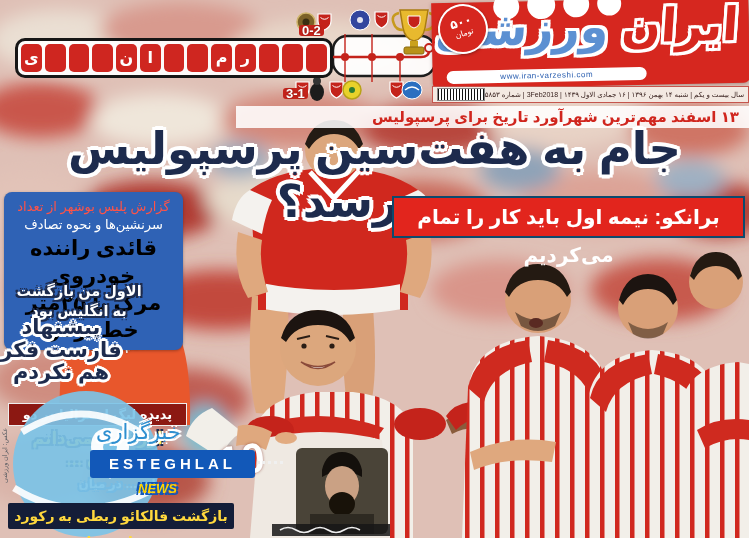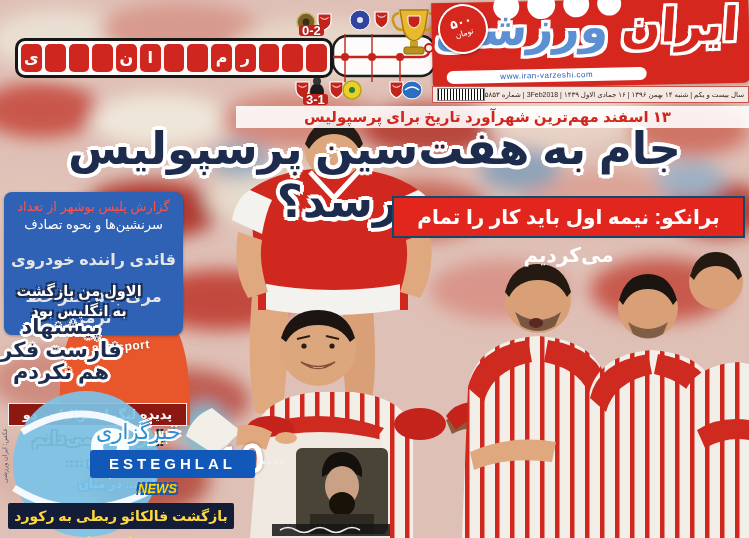--- a/index.html
+++ b/index.html
@@ -35,35 +35,35 @@
   .price-badge .a{display:block;font-size:12px;font-weight:bold;margin-top:9px;}
   .price-badge .u{display:block;font-size:8px;}
   .dateline{left:432px;top:86px;width:317px;height:17px;background:#f3e9e2;border:1px solid #c5554d;
      box-sizing:border-box;display:flex;align-items:center;justify-content:space-between;padding:0 4px;}
   .barcode{width:76px;height:11px;background:repeating-linear-gradient(90deg,#111 0 1px,#fff 1px 3px);
      border:1px solid #888;}
   .dateline-text{font-size:7px;color:#3a2320;white-space:nowrap;}
 
   
   .kicker{left:236px;top:106px;width:513px;height:22px;background:rgba(255,255,255,.88);
-     color:#d0261e;font-weight:800;font-size:15px;line-height:22px;text-align:center;
+     color:#d0261e;font-weight:800;font-size:15px;line-height:22px;text-align:right;
      padding-right:10px;box-sizing:border-box;}
   .headline{left:0;top:122px;width:749px;text-align:center;font-size:45px;font-weight:900;
      color:#1d2b4d;letter-spacing:-1px;
      text-shadow:-3px -3px 0 #fff,3px -3px 0 #fff,-3px 3px 0 #fff,3px 3px 0 #fff,
        -4px 0 0 #fff,4px 0 0 #fff,0 -4px 0 #fff,0 4px 0 #fff;}
   .branko{left:392px;top:196px;width:353px;height:42px;background:#e2251d;border:2px solid #0c4a6e;
      box-sizing:border-box;color:#fff;font-weight:800;font-size:20px;line-height:38px;text-align:center;}
 
   
   .police{left:4px;top:192px;width:179px;background:#2f62b5;border-radius:8px;padding:6px 4px;
      box-sizing:border-box;text-align:center;box-shadow:0 1px 3px rgba(0,0,0,.3);}
   .police .l1{color:#ff5347;font-size:13px;line-height:1.4;}
   .police .l2{color:#fff;font-size:13px;line-height:1.4;}
-  .police .l3{color:#e5e5e5;font-size:16px;font-weight:800;line-height:1.3;margin-top:16px;}
+  .police .l3{color:#000000;font-size:21px;font-weight:800;line-height:1.3;}
   .roya{left:0px;top:282px;width:158px;text-align:center;color:#fff;font-weight:800;font-size:14.5px;
      line-height:1.35;text-shadow:-2px -2px 0 #1d2b4d,2px -2px 0 #1d2b4d,-2px 2px 0 #1d2b4d,2px 2px 0 #1d2b4d;}
   .quote{left:0px;top:316px;width:122px;text-align:center;color:#1d2b4d;font-weight:900;font-size:21px;
      line-height:1.08;text-shadow:-2px -2px 0 #fff,2px -2px 0 #fff,-2px 2px 0 #fff,2px 2px 0 #fff,
       -3px 0 0 #fff,3px 0 0 #fff,0 -3px 0 #fff,0 3px 0 #fff;}
   .aus{left:8px;top:403px;width:179px;height:23px;background:#8c1812;border:1px solid #eee;
      box-sizing:border-box;color:#fff;font-weight:700;font-size:13px;line-height:21px;text-align:center;}
   .arzani{left:8px;top:428px;width:179px;text-align:center;color:#ffe74c;font-weight:900;font-size:16.5px;
      line-height:1.25;text-shadow:-2px -2px 0 #1d2b4d,2px -2px 0 #1d2b4d,-2px 2px 0 #1d2b4d,2px 2px 0 #1d2b4d;}
   .hiddenline{left:52px;top:477px;width:135px;text-align:center;color:#fff;font-weight:800;font-size:12px;
@@ -265,21 +265,21 @@
     <span class="lbox">ا</span>
     <span class="lbox"></span>
     <span class="lbox"></span>
     <span class="lbox">م</span>
     <span class="lbox">ر</span>
     <span class="lbox"></span>
     <span class="lbox"></span>
     <span class="lbox"></span>
   </div>
   <span class="abs score-pill" style="left:299px;top:25px;">0-2</span>
-  <span class="abs score-pill" style="left:283px;top:94px;margin-left:20px;">3-1</span>
+  <span class="abs score-pill" style="left:283px;top:88px;">3-1</span>
 
   <div class="abs masthead">
     <div class="abs m-scallop" style="left:62px;top:-8px;width:26px;height:26px;"></div>
     <div class="abs m-scallop" style="left:96px;top:-10px;width:28px;height:28px;"></div>
     <div class="abs m-scallop" style="left:132px;top:-9px;width:26px;height:26px;"></div>
     <div class="abs m-scallop" style="left:166px;top:-8px;width:24px;height:24px;"></div>
     <div class="abs m-title rtl">
       <span class="w1">ایران</span>
       <span class="w2">ورزشی</span>
     </div>

